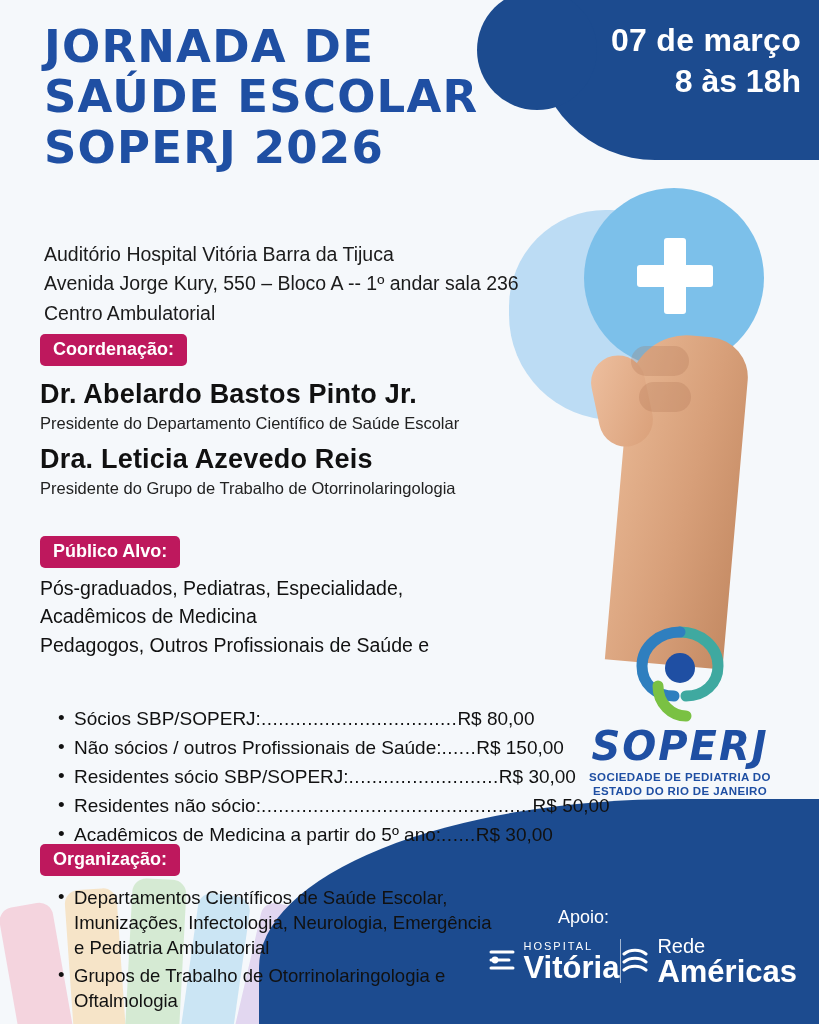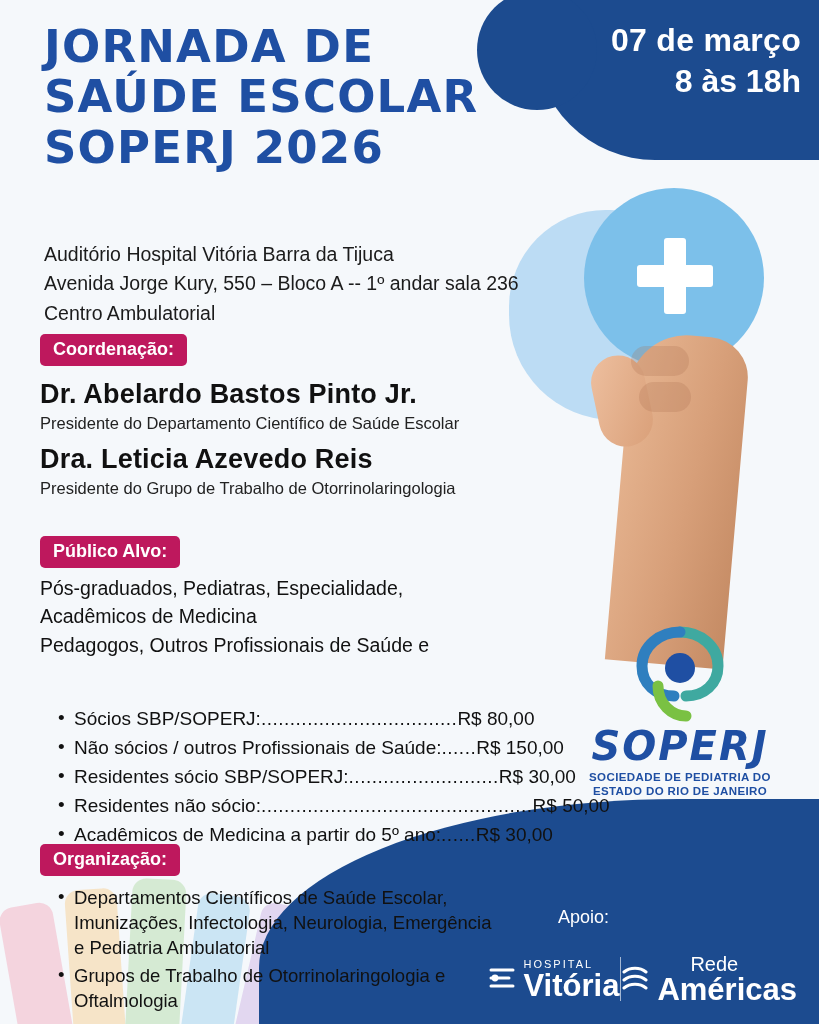--- a/index.html
+++ b/index.html
@@ -241,40 +241,40 @@
 
   
   .apoio-label {
     position: absolute;
     right: 210px; bottom: 96px;
     color: #ffffff;
     font-size: 18px;
   }
   .sponsors {
     position: absolute;
-    right: 22px; bottom: 16px;
+    right: 22px; bottom: 34px;
     width: 340px; height: 58px;
     display: flex;
     align-items: center;
     justify-content: flex-end;
     gap: 1px;
     color: #fff;
   }
   .sp {
     display: flex;
     align-items: center;
     gap: 9px;
   }
   .sp-divider {
     width: 1px; height: 44px;
     background: rgba(255,255,255,.6);
   }
   .sp-txt-top { font-size: 11px; letter-spacing: 2px; }
   .sp-txt-main { font-size: 31px; font-weight: bold; line-height: 1; }
-  .sp-txt-main.small { font-size: 20px; font-weight: normal; margin-left: 33px; }
+  .sp-txt-main.small { font-size: 20px; font-weight: normal; }
   .wave {
     width: 26px; height: 30px;
   }
 </style>
 </head>
 <body>
 
 <div id="poster">
 
   <div class="bg-hands">

